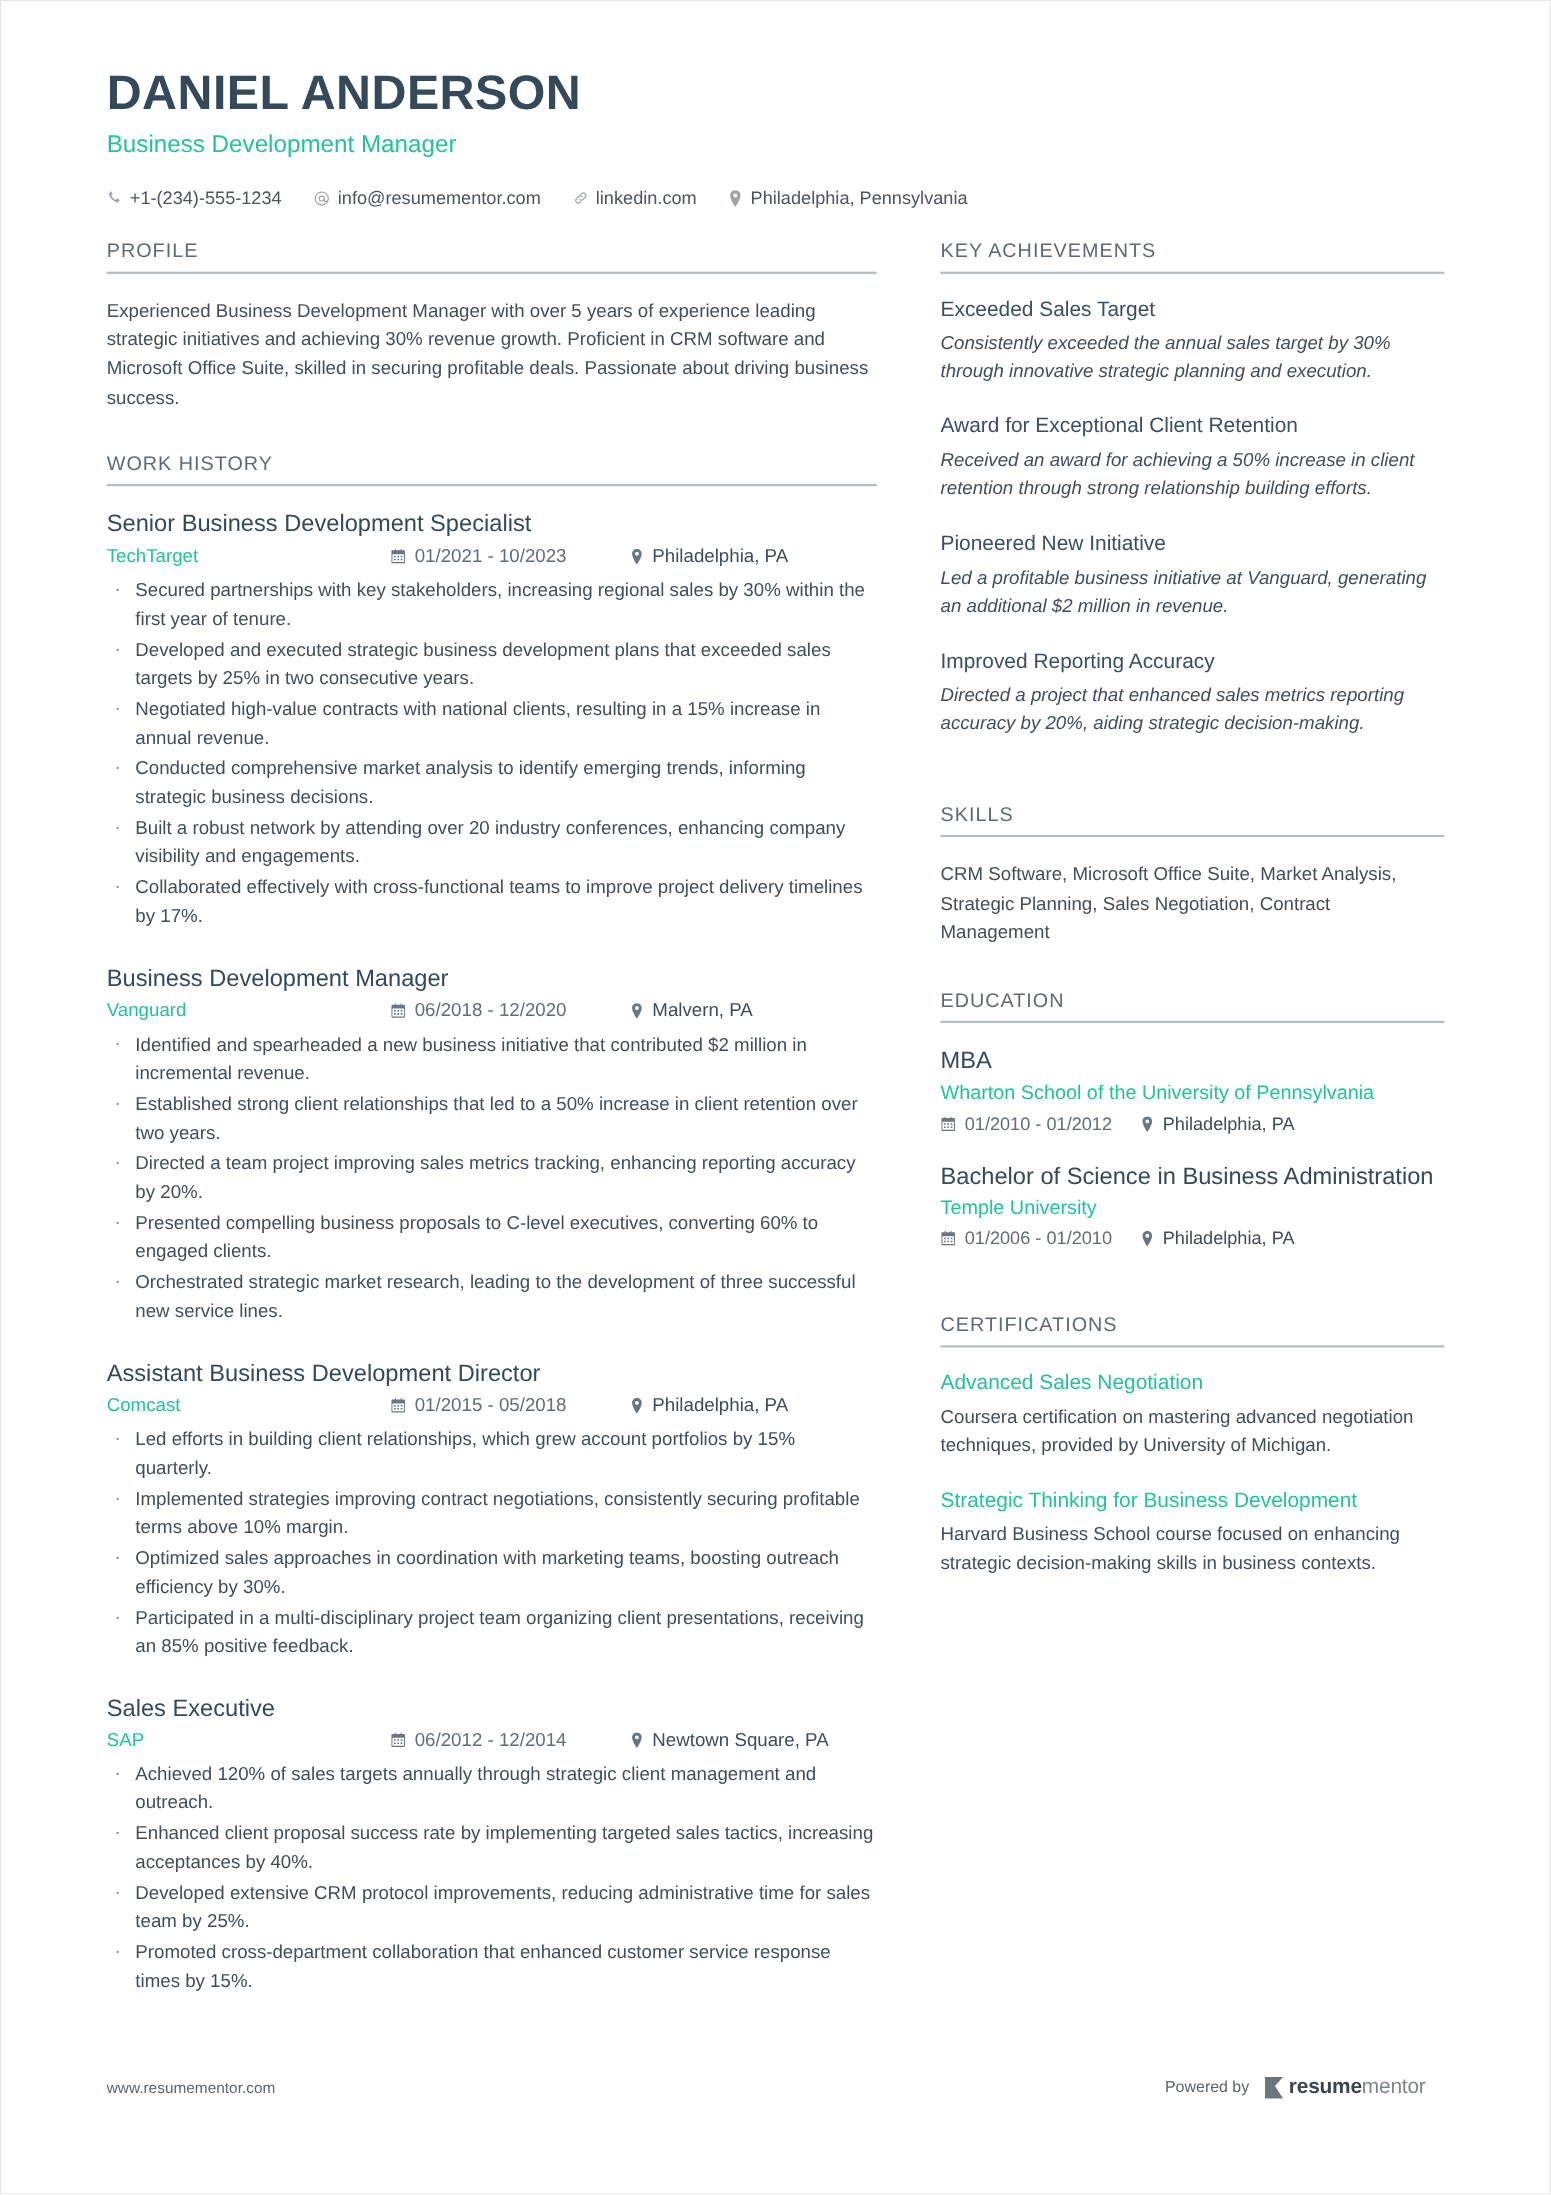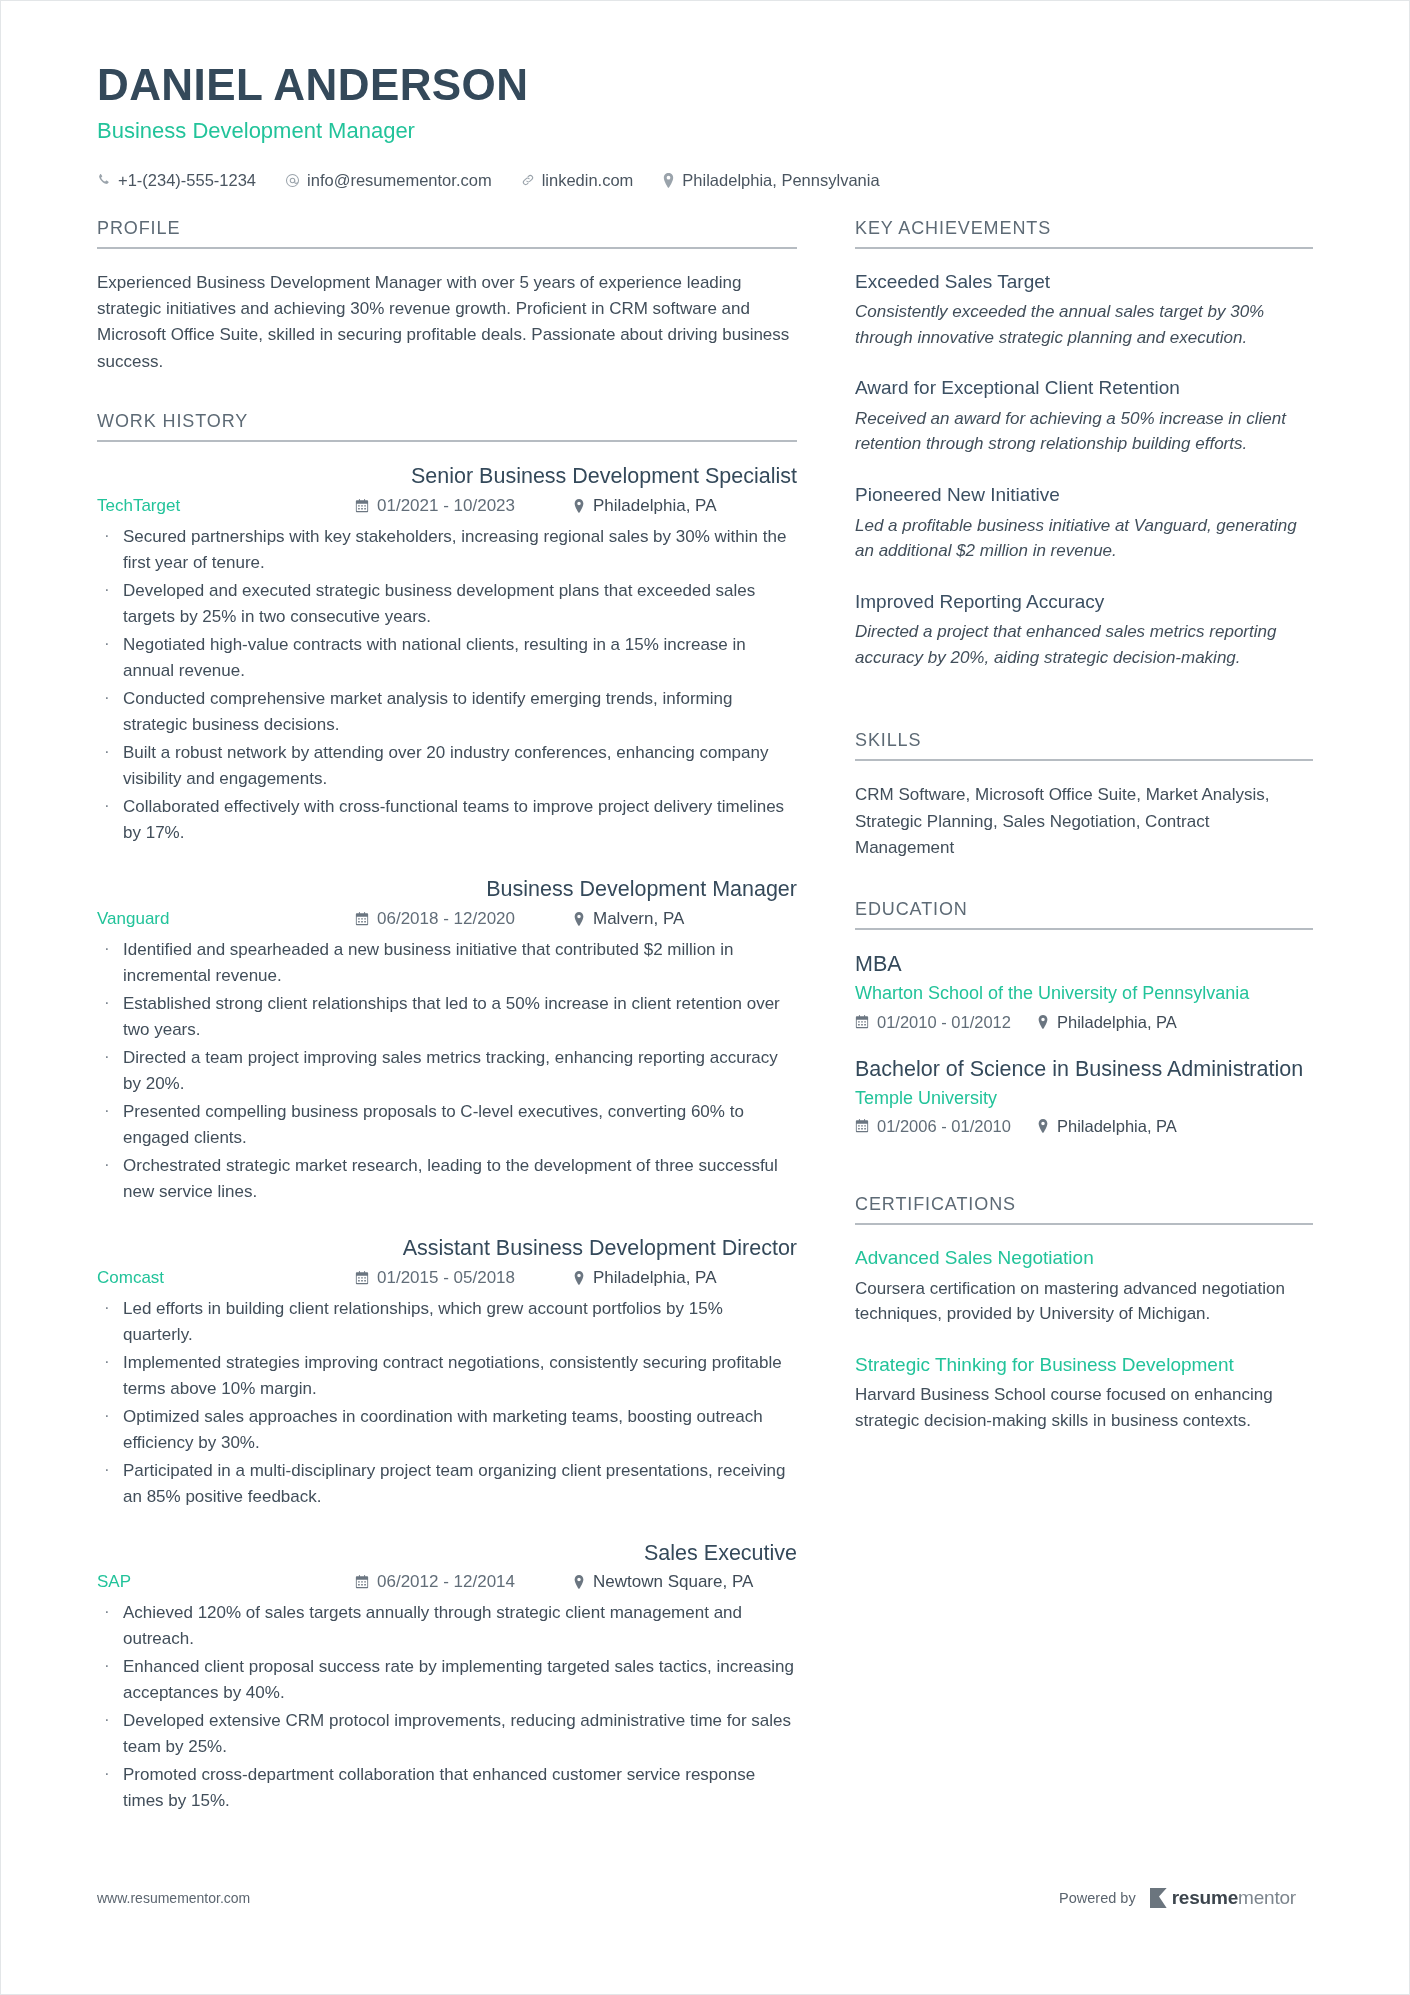--- a/index.html
+++ b/index.html
@@ -104,21 +104,20 @@
   }
 
   
   .job { margin-bottom: 30px; }
   .job-role {
     font-size: 21.5px;
     color: #34495a;
     line-height: 1.25;
     margin: 0 0 6px 0;
     font-weight: normal;
-    text-align: right;
   }
   .job-meta {
     display: flex;
     align-items: center;
     font-size: 17px;
     margin-bottom: 8px;
   }
   .job-company {
     color: #22c39a;
     width: 258px;

